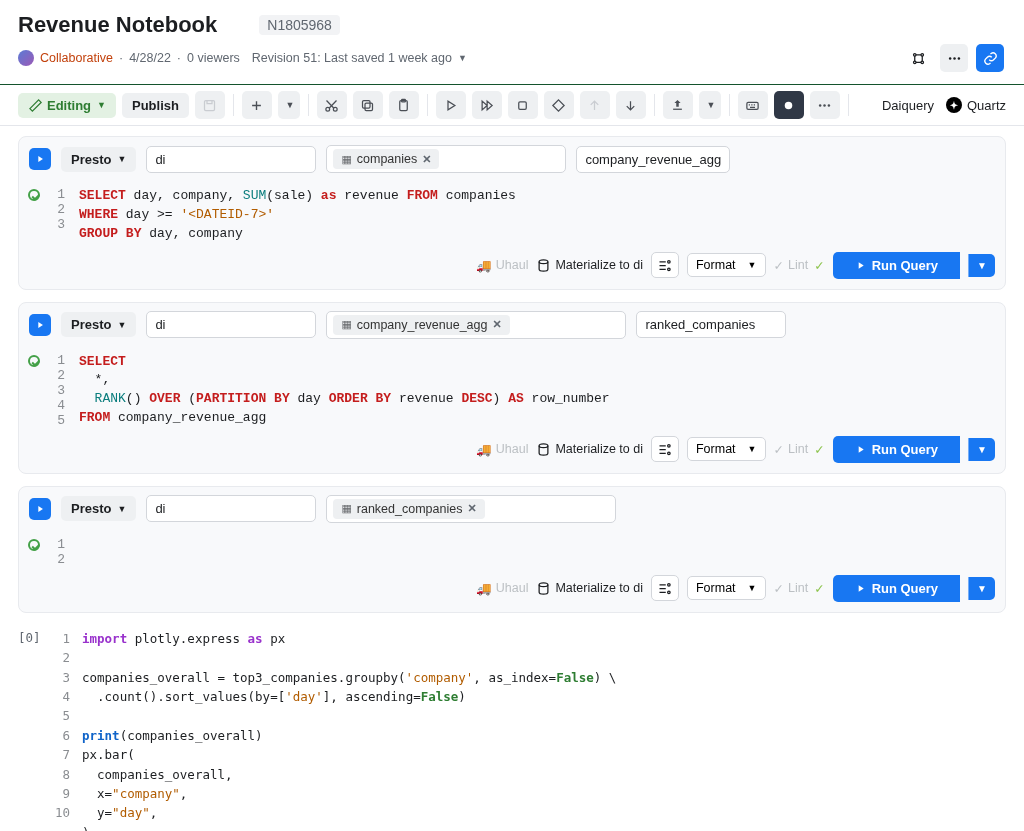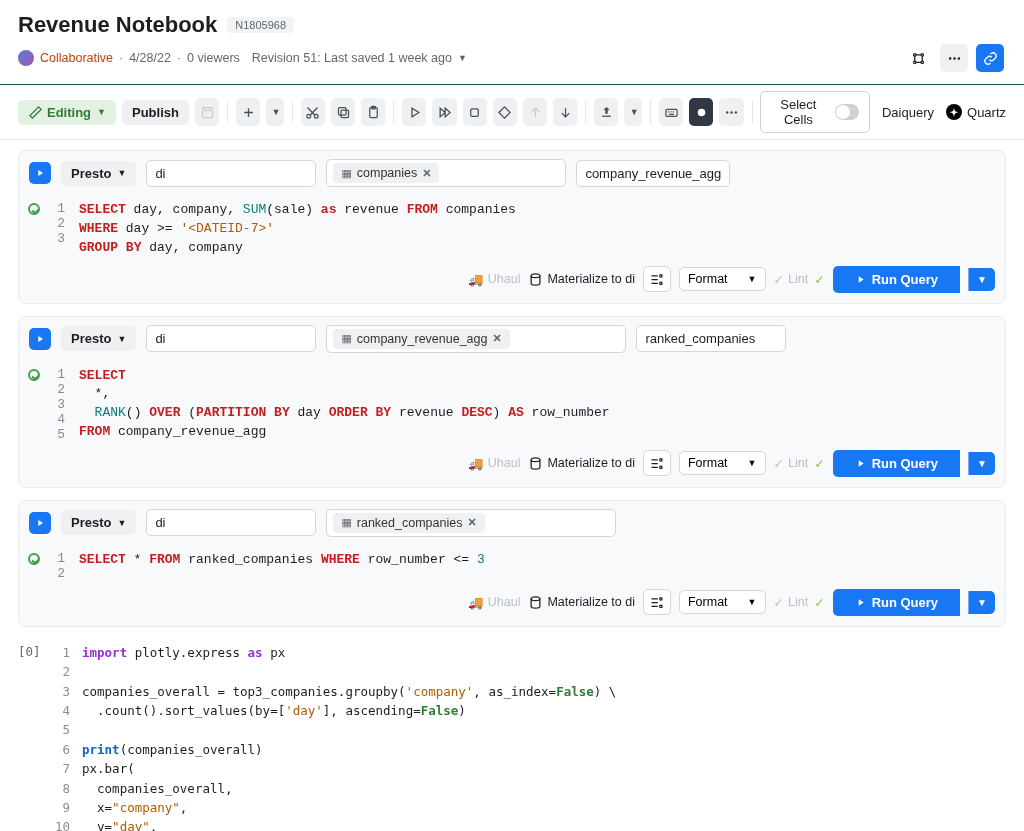--- a/index.html
+++ b/index.html
@@ -9,22 +9,22 @@
     color: #1c1e21;
     background: #fff;
     width: 1024px;
   }
   .header {
     padding: 12px 20px 4px 18px;
   }
   .title-row { display: flex; align-items: center; gap: 10px; }
   .title { font-size: 22px; font-weight: 700; }
   .nb-id {
-    background: #f2f3f5; color: #606770; font-size: 11px;
-    padding: 2px 8px; border-radius: 4px; font-weight:500;
+    background: #f2f3f5; color: #606770; font-size: 14px;
+    padding: 2px 8px; border-radius: 4px; font-weight:500;margin-left:32px;
   }
   .meta-row {
     display: flex; align-items: center; gap: 8px;
     color: #606770; font-size: 12.5px; margin-top: 6px;
     justify-content: space-between;
   }
   .meta-left { display:flex; align-items:center; gap:6px; }
   .avatar { width:16px; height:16px; border-radius:50%; background: linear-gradient(135deg,#5b7bd5,#9b59b6); display:inline-block;}
   .meta-right { display:flex; align-items:center; gap:8px; }
   .icon-btn-plain { width:28px; height:28px; display:flex; align-items:center; justify-content:center; border-radius:5px; color:#1c1e21;}
@@ -101,21 +101,21 @@
   .kw-bluekey { color:#1064c9; font-weight:600;}
   .kw-num { color:#0a7d7d;}
   .cell-foot {
     display:flex; align-items:center; gap:8px; justify-content:flex-end;
     padding: 4px 10px;
   }
   .foot-label { color:#bcc0c4; font-size:12.5px; display:flex; align-items:center; gap:4px;}
   .foot-label.dark { color:#1c1e21; }
   .foot-btn {
     background:#fff; border:1px solid #d3d6db; border-radius:5px;
-    padding:4px 8px; font-size:12.5px; display:flex; align-items:center; gap:12px;
+    padding:4px 8px; font-size:12.5px; display:flex; align-items:center; gap:4px;
   }
   .foot-icn { width:28px; height:26px; display:flex; align-items:center; justify-content:center; background:#fff; border:1px solid #d3d6db; border-radius:5px; font-size:12px;}
   .run-query-btn {
     background:#1877f2; color:#fff; border:none; border-radius:5px 0 0 5px;
     padding:6px 22px; font-size:13px; font-weight:600; display:flex; align-items:center; gap:6px;
   }
   .run-query-split {
     background:#1877f2; color:#fff; border:none; border-radius:0 5px 5px 0;
     padding:6px 8px; border-left:1px solid rgba(255,255,255,.4); font-size:10px;
   }
@@ -276,24 +276,20 @@
       </svg>
   </span>
   <span class="tb-icon">
     <svg class="i" viewBox="0 0 24 24" fill="currentColor">
         <circle cx="5" cy="12" r="2"></circle>
         <circle cx="12" cy="12" r="2"></circle>
         <circle cx="19" cy="12" r="2"></circle>
       </svg>
   </span>
   <div class="tb-sep"></div>
-  <button class="btn white-border">
-    <span>Select Cells</span>
-    <span class="switch" style="margin-left:6px"></span>
-  </button>
   <div class="spacer"></div>
   <div class="right-tools">
     <span>Daiquery</span>
     <span style="display:flex;align-items:center;gap:5px;">
       <span class="zap-circle">✦</span>
         <span>Quartz</span>
     </span>
   </div>
 </div>
 
@@ -454,22 +450,20 @@
       </div>
     </div>
     <div class="code-area">
       <div class="gutter-status">
           <div class="ok-dot"></div>
         </div>
       <div class="gutter-ln">
           <div>1</div>
           <div>2</div>
         </div>
-      <div class="code-lines"><span class="kw-red">SELECT</span> * <span class="kw-red">FROM</span> ranked_companies <span class="kw-red">WHERE</span> row_number &lt;= <span class="kw-num">3</span>
-</div>
     </div>
     <div class="cell-foot">
       <span class="foot-label">🚚 <span>Uhaul</span></span>
       <span class="foot-label dark">
         <svg class="i" viewBox="0 0 24 24" fill="none" stroke="currentColor" stroke-width="2">
             <ellipse cx="12" cy="6" rx="7" ry="3"></ellipse>
             <path d="M5 6v12c0 1.7 3.1 3 7 3s7-1.3 7-3V6"></path>
           </svg>
         <span>Materialize to di</span>
       </span>

